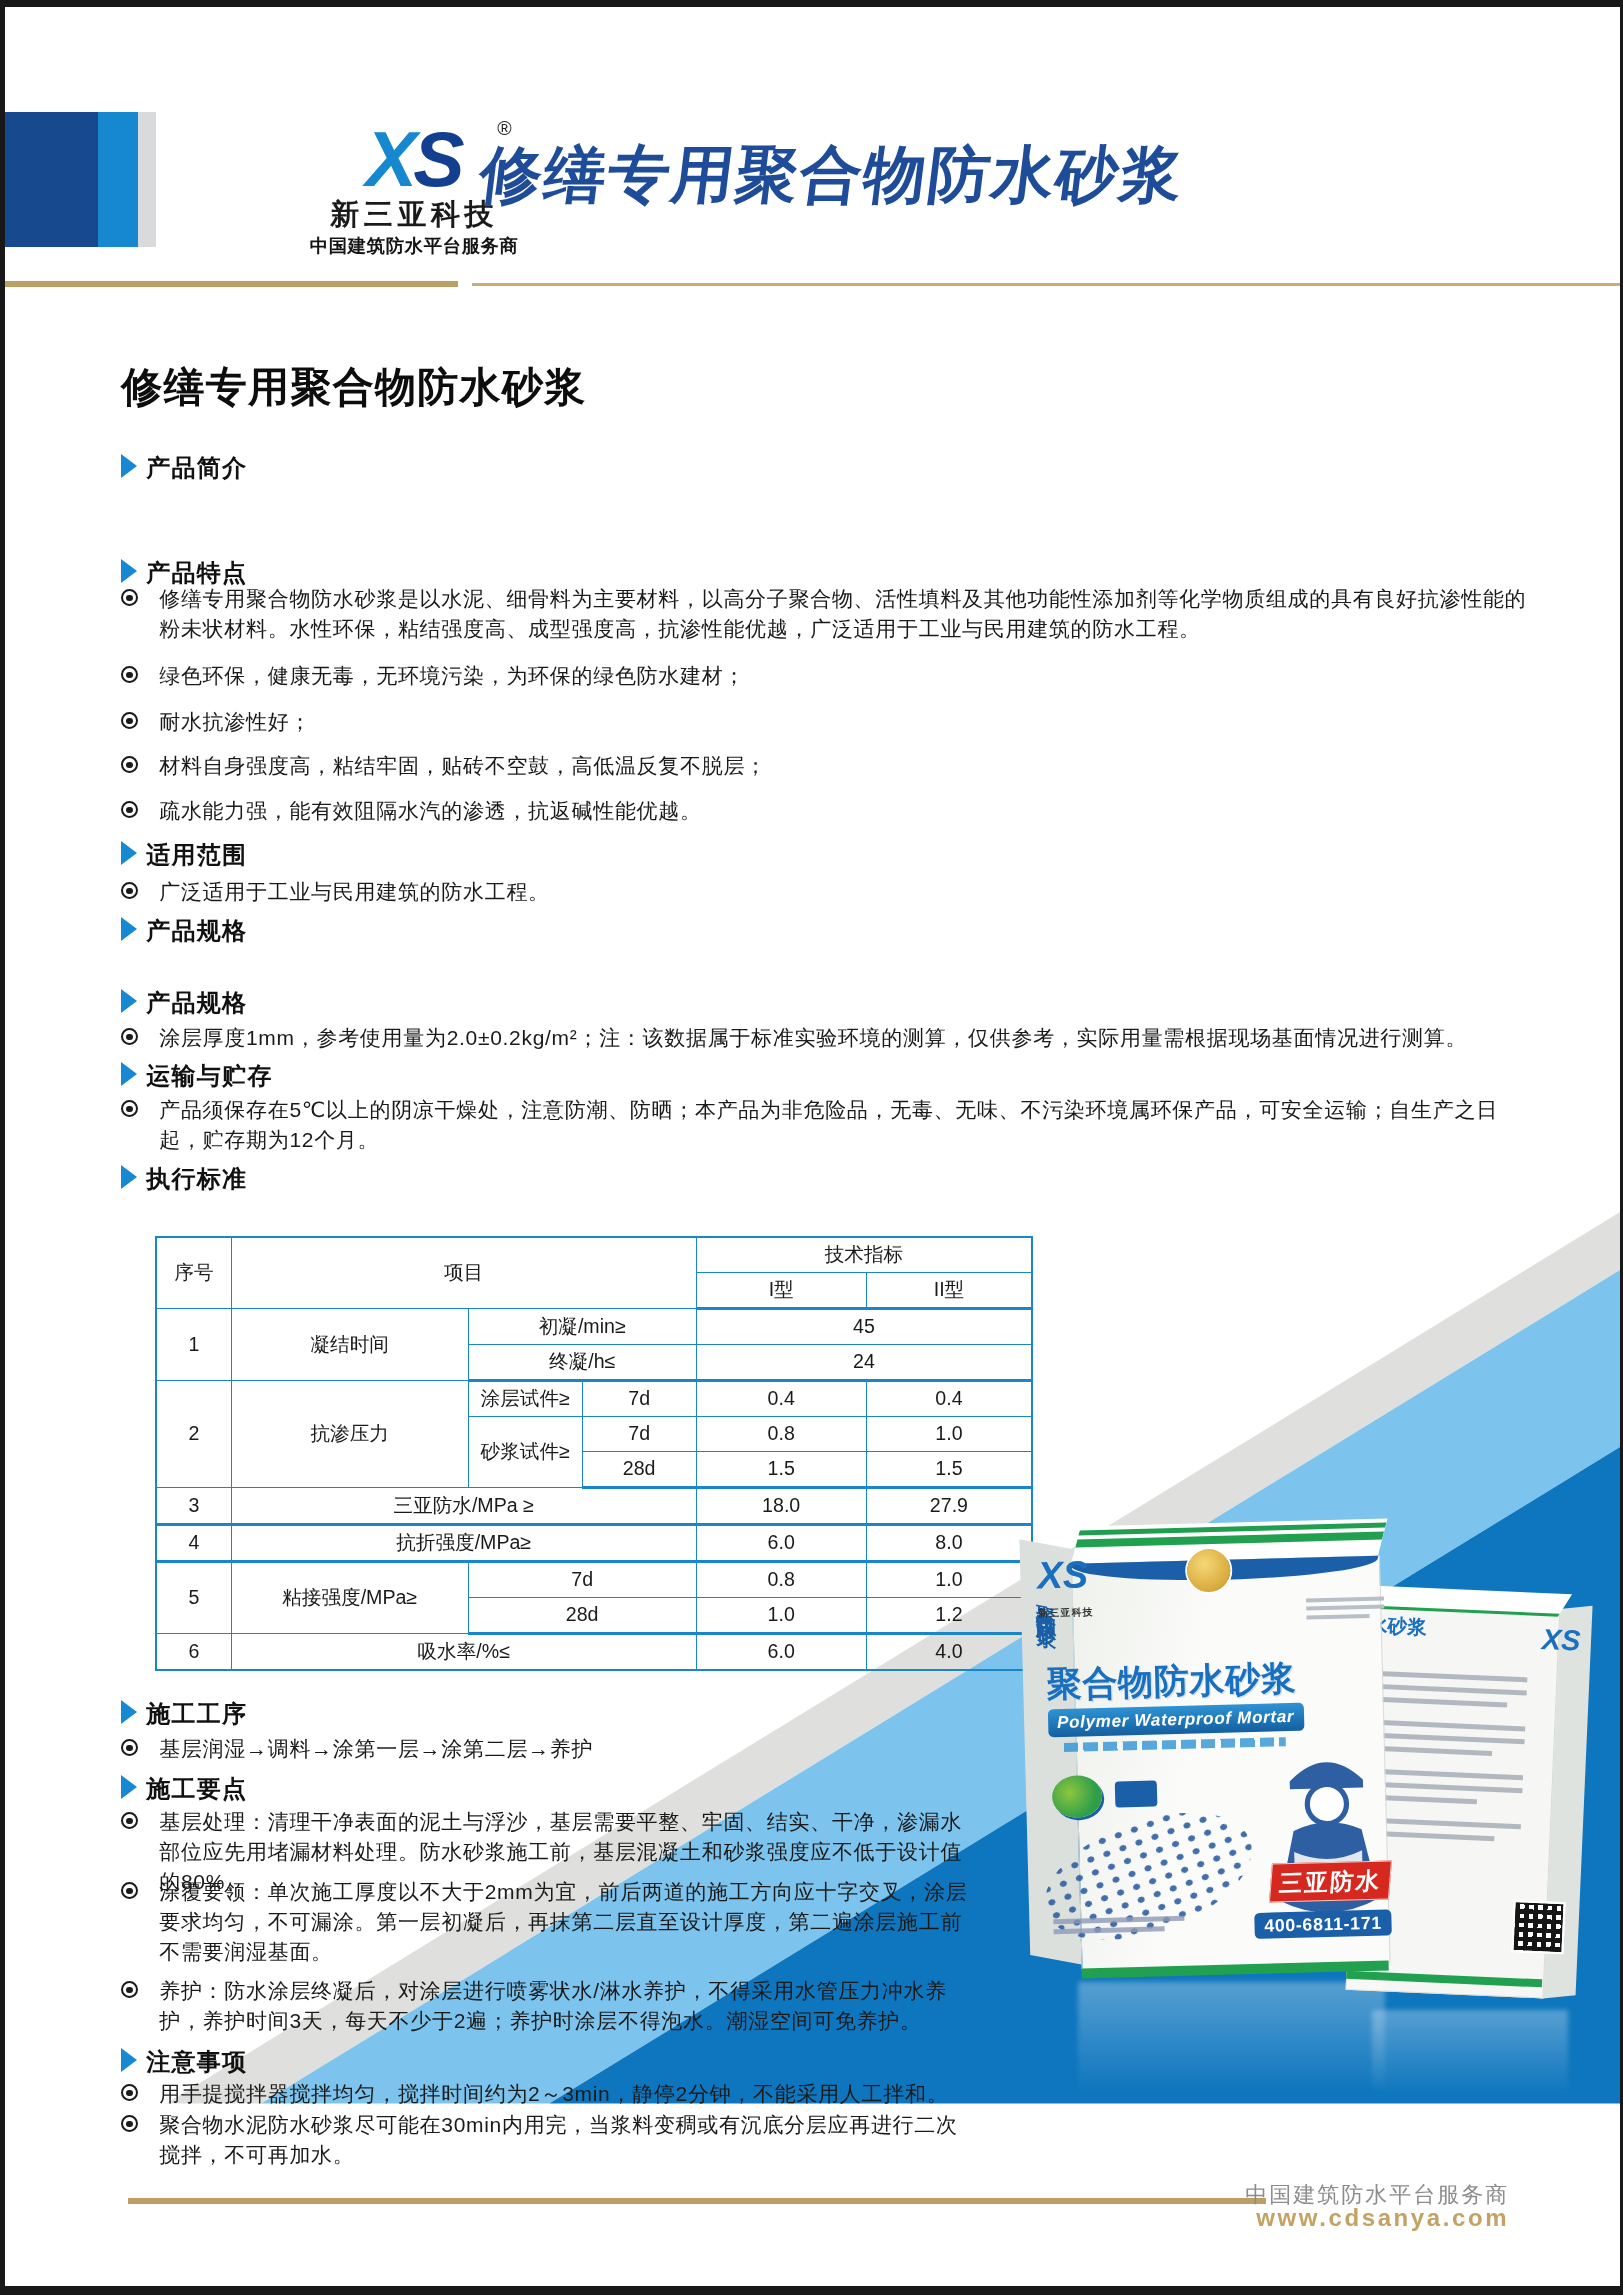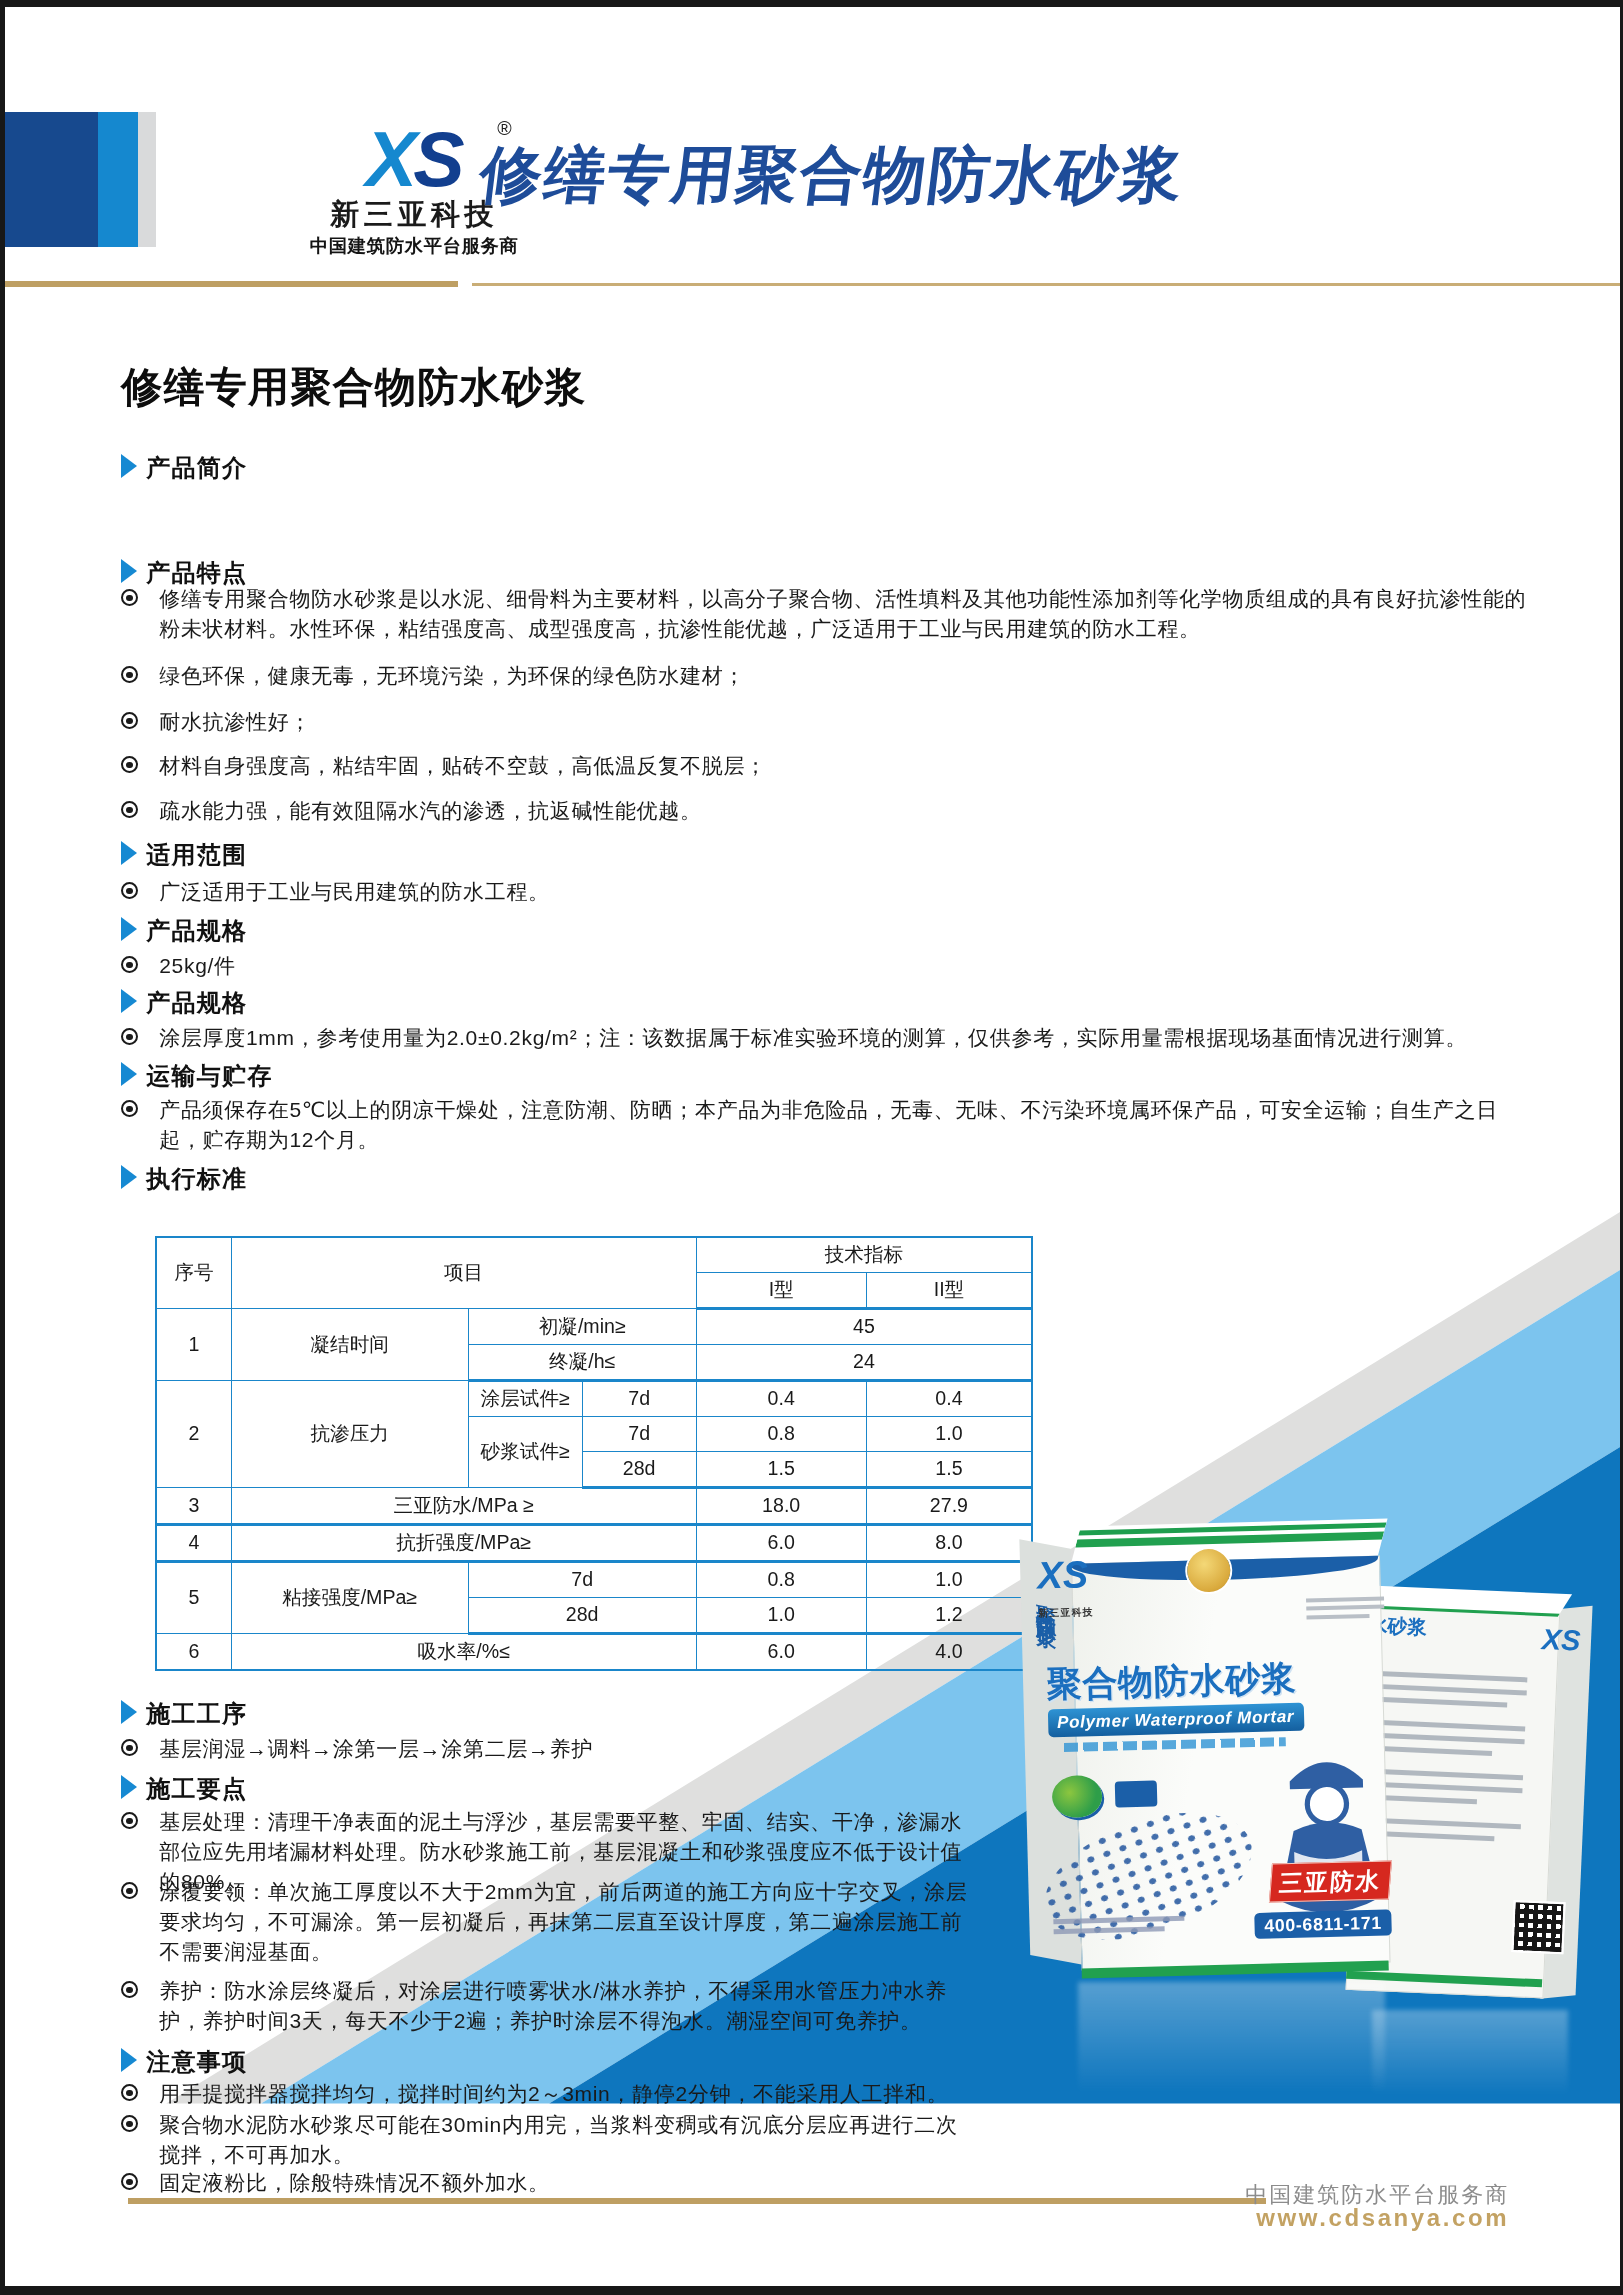--- a/index.html
+++ b/index.html
@@ -166,24 +166,20 @@
   </div>
   <div class="bullet w-wide" style="top:870px">
     <span class="mark"></span>
     <span>广泛适用于工业与民用建筑的防水工程。</span>
   </div>
 
   <div class="section-heading" style="top:908px">
     <span class="arrow"></span>
     <span class="txt">产品规格</span>
   </div>
-  <div class="bullet w-wide" style="top:944px">
-    <span class="mark"></span>
-    <span>25kg/件</span>
-  </div>
 
   <div class="section-heading" style="top:980px">
     <span class="arrow"></span>
     <span class="txt">产品规格</span>
   </div>
   <div class="bullet w-wide" style="top:1016px">
     <span class="mark"></span>
     <span>涂层厚度1mm，参考使用量为2.0±0.2kg/m²；注：该数据属于标准实验环境的测算，仅供参考，实际用量需根据现场基面情况进行测算。</span>
   </div>
 
@@ -312,24 +308,20 @@
     <span class="arrow"></span>
     <span class="txt">注意事项</span>
   </div>
   <div class="bullet w-narrow" style="top:2072px">
     <span class="mark"></span>
     <span>用手提搅拌器搅拌均匀，搅拌时间约为2～3min，静停2分钟，不能采用人工拌和。</span>
   </div>
   <div class="bullet w-narrow" style="top:2103px">
     <span class="mark"></span>
     <span>聚合物水泥防水砂浆尽可能在30min内用完，当浆料变稠或有沉底分层应再进行二次搅拌，不可再加水。</span>
-  </div>
-  <div class="bullet w-narrow" style="top:2161px;top:2161px">
-    <span class="mark"></span>
-    <span>固定液粉比，除般特殊情况不额外加水。</span>
   </div>
 
   <div id="box-back">
     <div class="side"></div>
     <div class="face"></div>
     <div class="lid"></div>
     <div class="titlefrag">水砂浆</div>
     <div class="xs">XS</div>
     <div class="pline" style="top:85px"></div>
     <div class="pline" style="top:98px"></div>

